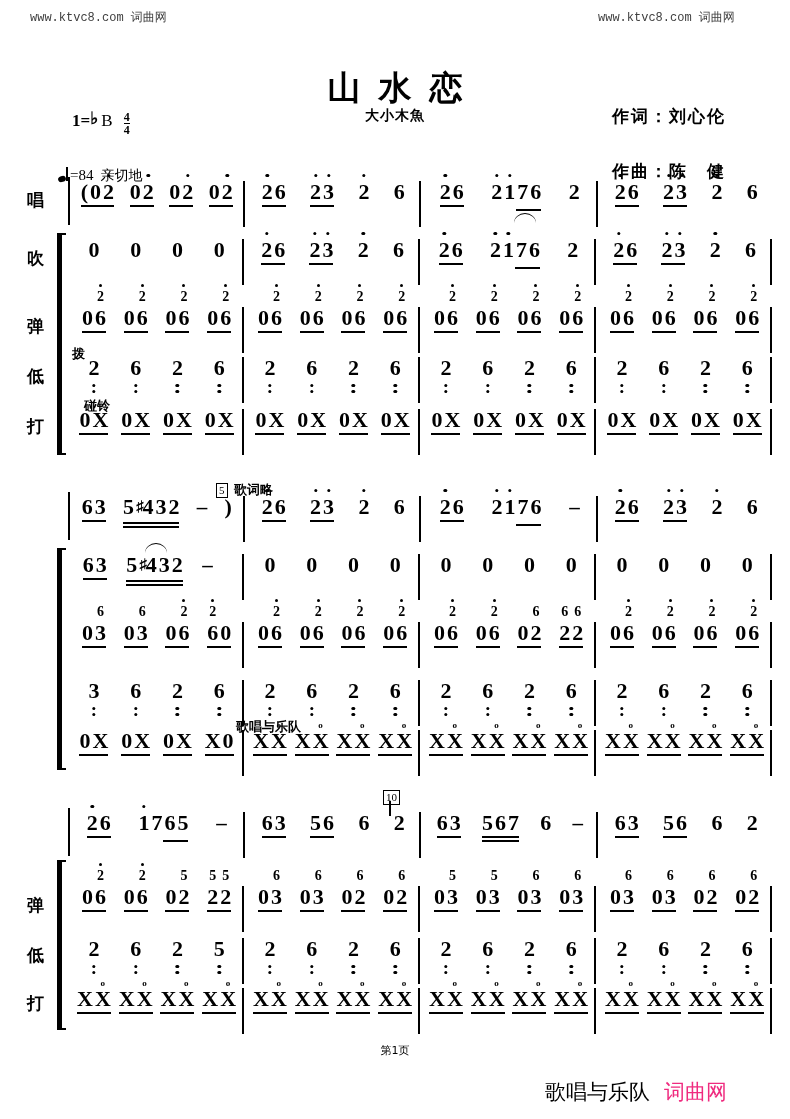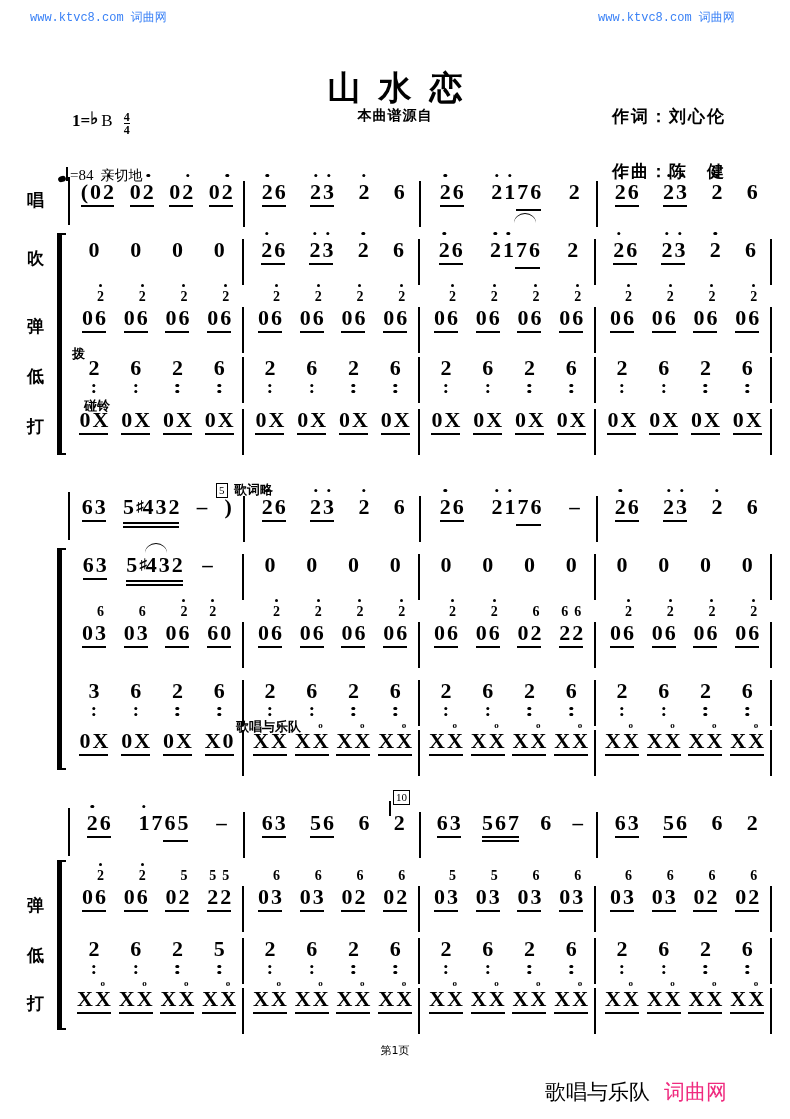--- a/index.html
+++ b/index.html
@@ -15,21 +15,21 @@
     color: #000;
     overflow: hidden;
   }
 
   
   .wm {
     position: absolute;
     top: 9px;
     font-family: "Liberation Mono", "DejaVu Sans Mono", monospace;
     font-size: 12px;
-    color: #3b82f6;
+    color: #404040;
     white-space: nowrap;
     letter-spacing: 0px;
   }
   .wm-left  { left: 30px; }
   .wm-right { left: 598px; }
 
   
   .title {
     position: absolute;
     left: 0; right: 0;
@@ -307,21 +307,21 @@
   }
   .source .site { color: #ef2b7f; margin-left: 14px; }
 </style>
 </head>
 <body>
 
 <div class="wm wm-left">www.ktvc8.com 词曲网</div>
 <div class="wm wm-right">www.ktvc8.com 词曲网</div>
 
 <div class="title">山水恋</div>
-<div class="subtitle">本曲谱源自</div>
+<div class="subtitle">大小木魚</div>
 <div class="credit credit-1">作词：刘心伦</div>
 <div class="credit credit-2">作曲：陈　健</div>
 
 <div class="keysig">
   <span>1=</span><span class="flat">♭</span><span class="bnote">B</span>
   <span class="timesig">
     <span class="num">4</span>
     <span style="border-top:1.6px solid #000;">4</span>
   </span>
 </div>
@@ -1117,21 +1117,21 @@
 
 <div class="system sys3">
 
   <div class="staff-label" style="top:82px;">弹</div>
   <div class="staff-label" style="top:132px;">低</div>
   <div class="staff-label" style="top:180px;">打</div>
 
   <div class="brace" style="top:48px; height:170px;"></div>
   <div class="sysline" style="top:-4px; height:48px;"></div>
 
-  <div class="mnum" style="top:-22px; left:393px;">10</div>
+  <div class="mnum" style="top:-22px; left:383px;">10</div>
   <div style="position:absolute;left:389px;top:-11px;width:1.6px;height:15px;background:#000;"></div>
 
   <div class="row" style="top:0px;">
     <div class="meas nobar">
         <div class="notes">
       <span class="beat beam1">
             <span class="n">2<i class="oct-up"></i></span>
             <span class="n">6</span>
           </span>
       <span class="beat beam1 halfbeam">

